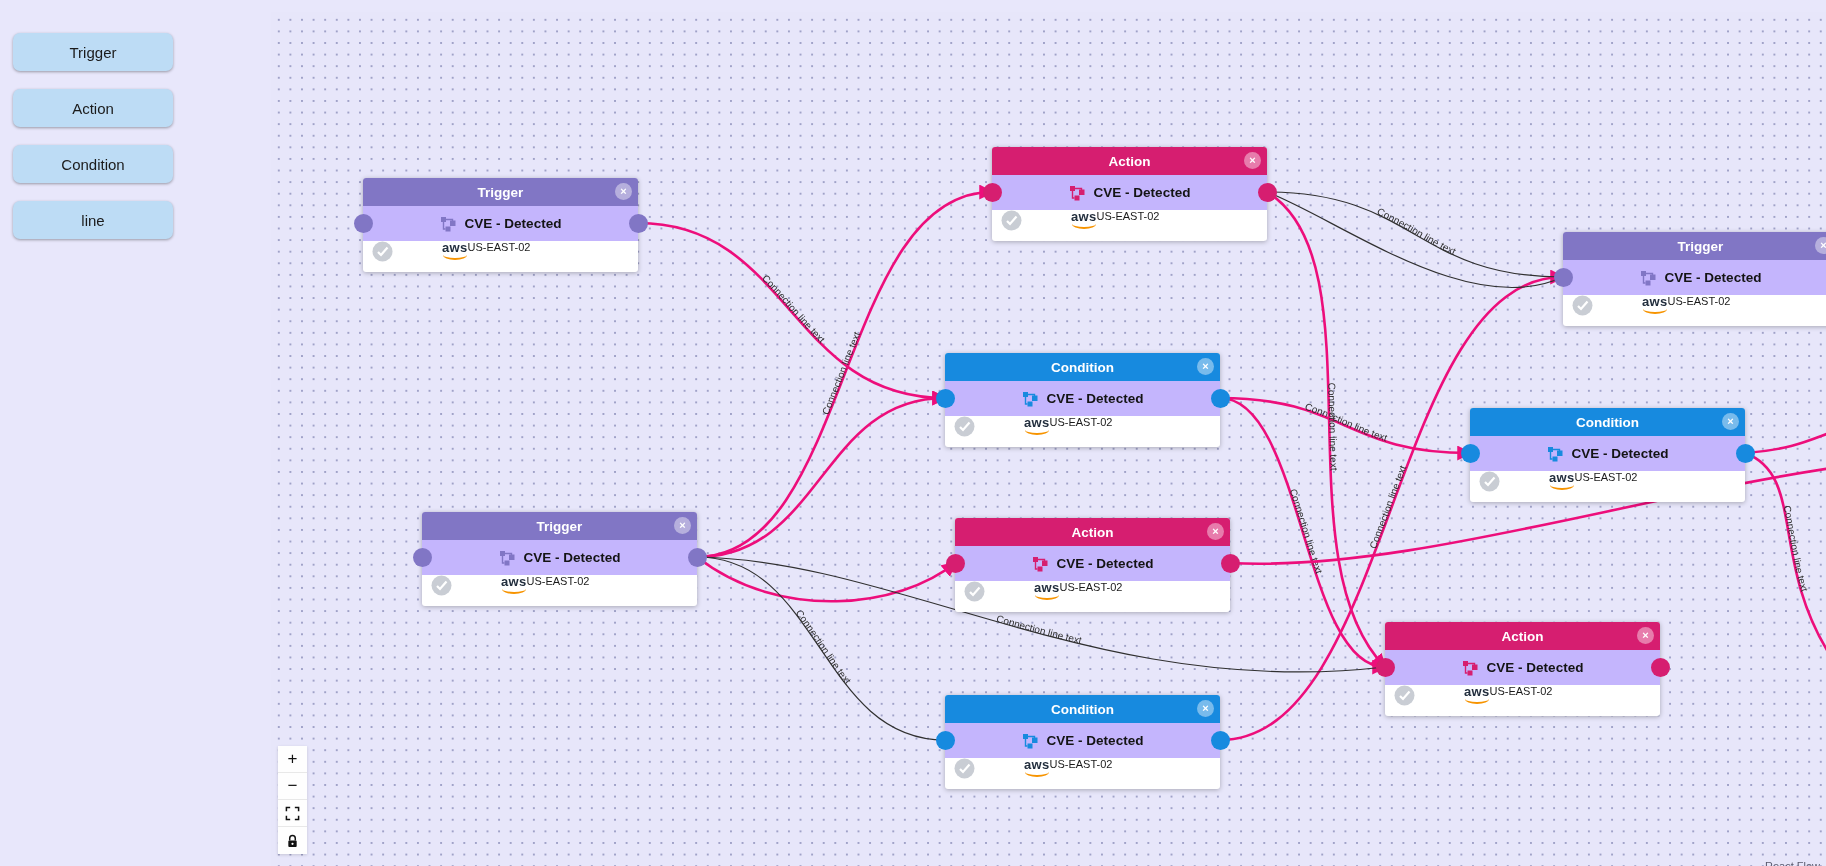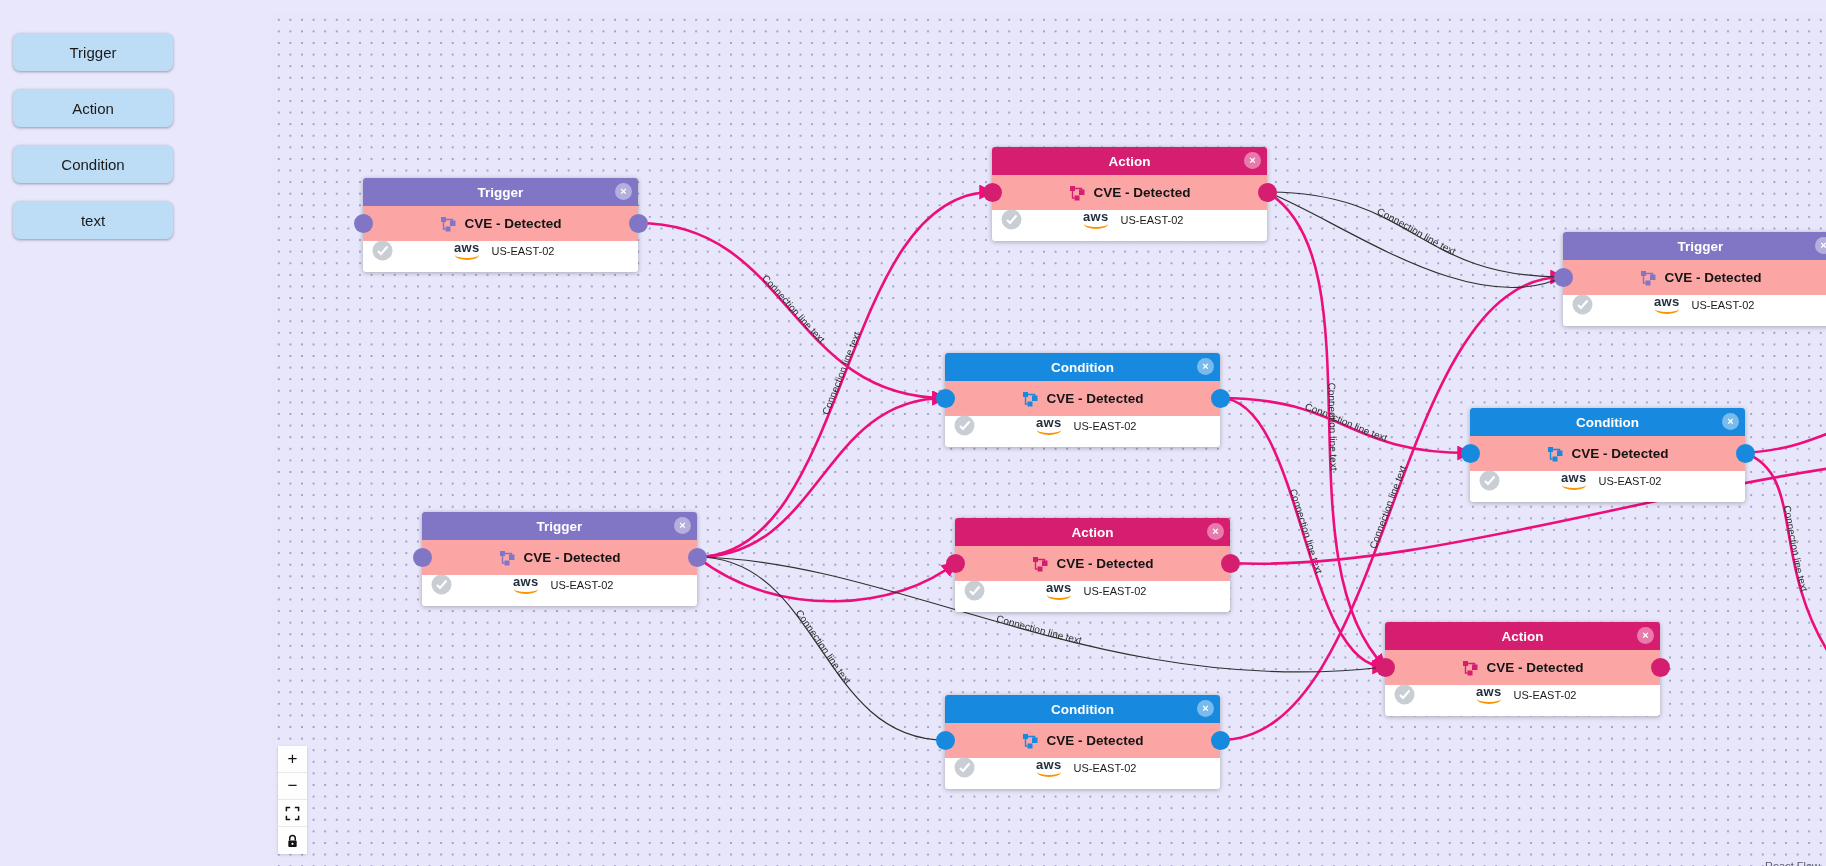--- a/index.html
+++ b/index.html
@@ -40,27 +40,27 @@
     height:28px;background:var(--ac);color:#fff;font-size:13.5px;font-weight:600;
     display:flex;align-items:center;justify-content:center;position:relative;
     border-radius:3px 3px 0 0;
   }
   .node-close{
     position:absolute;right:6px;top:5px;width:17px;height:17px;border-radius:50%;
     background:rgba(255,255,255,.42);color:#fff;font-size:11px;font-weight:700;
     display:flex;align-items:center;justify-content:center;cursor:pointer;line-height:1;
   }
   .node-body{
-    height:35px;background:#fca5a5;display:flex;align-items:center;justify-content:center;
+    height:35px;background:#c4b5fd;display:flex;align-items:center;justify-content:center;
     gap:9px;font-size:13.5px;font-weight:600;color:#141414;
   }
   .node-icon{color:var(--ac);display:flex;align-items:center;}
   .node-footer{
-    height:19px;background:#fff;display:flex;align-items:center;
-    font-size:11px;color:#1a1a1a;border-radius:0 0 3px 3px;gap:12px;
+    height:19px;background:#fff;display:flex;align-items:flex-start;
+    font-size:11px;color:#1a1a1a;border-radius:0 0 3px 3px;
   }
   .check-icon{margin-left:9px;display:flex;}
   .aws-logo{margin-left:49px;display:flex;flex-direction:column;align-items:center;line-height:1;}
   .aws-text{font-size:13px;font-weight:700;color:#232f3e;letter-spacing:.3px;}
   .aws-swoosh{width:24px;height:5px;border-bottom:2px solid #f79400;border-radius:0 0 70% 70% / 0 0 100% 100%;margin-top:-1px;}
   .node-region{margin-left:0;}
   .handle{
     position:absolute;width:19px;height:19px;border-radius:50%;background:var(--ac);
     top:36px;cursor:crosshair;
   }
@@ -412,21 +412,21 @@
         </div>
         <span class="handle left"></span>
         <span class="handle right"></span>
       </div>
     </div>
 
   <div id="palette" style="--pal-bg: #bddcf5;">
       <div class="palette-item">Trigger</div>
       <div class="palette-item">Action</div>
       <div class="palette-item">Condition</div>
-      <div class="palette-item">text</div>
+      <div class="palette-item">line</div>
     </div>
 
   <div id="controls">
       <button class="ctrl-btn">
         <span>+</span>
       </button>
       <button class="ctrl-btn">
         <span>−</span>
       </button>
       <button class="ctrl-btn">

